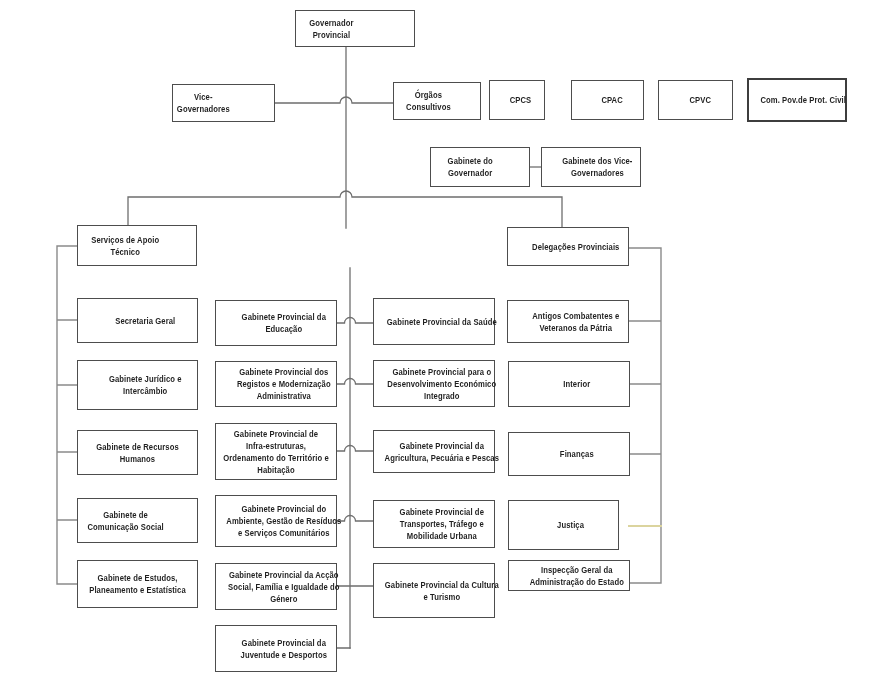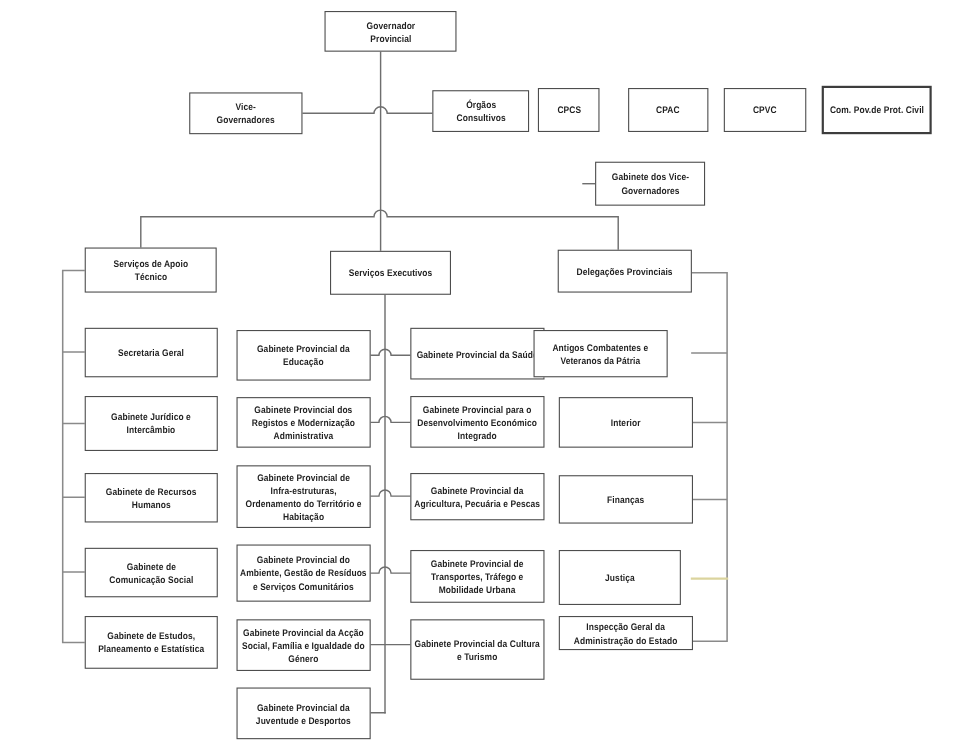--- a/index.html
+++ b/index.html
@@ -8,21 +8,21 @@
     font-family:"Liberation Sans",sans-serif;overflow:hidden;
   }
   svg.wires{position:absolute;left:0;top:0;width:891px;height:685px;}
   svg.wires path{fill:none;stroke-linecap:square;}
   .wire-main{stroke:#6e6e6e;stroke-width:1.3;}
   .wire-spine{stroke:#8a8a8a;stroke-width:1.4;}
   .wire-accent{stroke-width:2;}
   .box{
     position:absolute;box-sizing:border-box;background:#ffffff;
     border:1.4px solid #4d4d4d;
-    display:flex;align-items:center;justify-content:center;
+    display:flex;align-items:center;justify-content:flex-start;
     text-align:center;font-weight:bold;font-size:8.7px;line-height:1.38;
     color:#1f1f1f;letter-spacing:.1px;z-index:2;
   }
   .box.thick{border-width:2px;border-color:#3d3d3d;}
   .lbl{display:block;flex:0 0 auto;width:113%;transform:scaleX(.88);transform-origin:center;}
   .lbl.w100{width:100%;}
   .lbl.w80{width:80%;}
   .lbl.w60{width:60%;}
 </style>
 </head>
@@ -62,29 +62,29 @@
   <div class="box" style="left:571px;top:80px;width:73px;height:40px">
     <span class="lbl">CPAC</span>
   </div>
   <div class="box" style="left:658px;top:80px;width:75px;height:40px">
     <span class="lbl">CPVC</span>
   </div>
   <div class="box thick" style="left:747px;top:78px;width:100px;height:44px">
     <span class="lbl">Com. Pov.de Prot. Civil</span>
   </div>
 
+  <div class="box" style="left:430px;top:147px;width:100px;height:40px">
+    <span class="lbl w80">Gabinete do Governador</span>
+  </div>
   <div class="box" style="left:541px;top:147px;width:100px;height:40px">
     <span class="lbl">Gabinete dos Vice-Governadores</span>
   </div>
 
   <div class="box" style="left:77px;top:225px;width:120px;height:41px">
     <span class="lbl w80">Serviços de Apoio Técnico</span>
-  </div>
-  <div class="box" style="left:300px;top:228px;width:110px;height:40px">
-    <span class="lbl">Serviços Executivos</span>
   </div>
   <div class="box" style="left:507px;top:227px;width:122px;height:39px">
     <span class="lbl">Delegações Provinciais</span>
   </div>
 
   <div class="box" style="left:77px;top:298px;width:121px;height:45px">
     <span class="lbl">Secretaria Geral</span>
   </div>
   <div class="box" style="left:77px;top:360px;width:121px;height:50px">
     <span class="lbl">Gabinete Jurídico e Intercâmbio</span>
@@ -127,21 +127,21 @@
   <div class="box" style="left:373px;top:430px;width:122px;height:43px">
     <span class="lbl">Gabinete Provincial da Agricultura, Pecuária e Pescas</span>
   </div>
   <div class="box" style="left:373px;top:500px;width:122px;height:48px">
     <span class="lbl">Gabinete Provincial de Transportes, Tráfego e Mobilidade Urbana</span>
   </div>
   <div class="box" style="left:373px;top:563px;width:122px;height:55px">
     <span class="lbl">Gabinete Provincial da Cultura e Turismo</span>
   </div>
 
-  <div class="box" style="left:485px;top:300px;width:122px;height:43px">
+  <div class="box" style="left:507px;top:300px;width:122px;height:43px">
     <span class="lbl">Antigos Combatentes e Veteranos da Pátria</span>
   </div>
   <div class="box" style="left:508px;top:361px;width:122px;height:46px">
     <span class="lbl">Interior</span>
   </div>
   <div class="box" style="left:508px;top:432px;width:122px;height:44px">
     <span class="lbl">Finanças</span>
   </div>
   <div class="box" style="left:508px;top:500px;width:111px;height:50px">
     <span class="lbl">Justiça</span>

